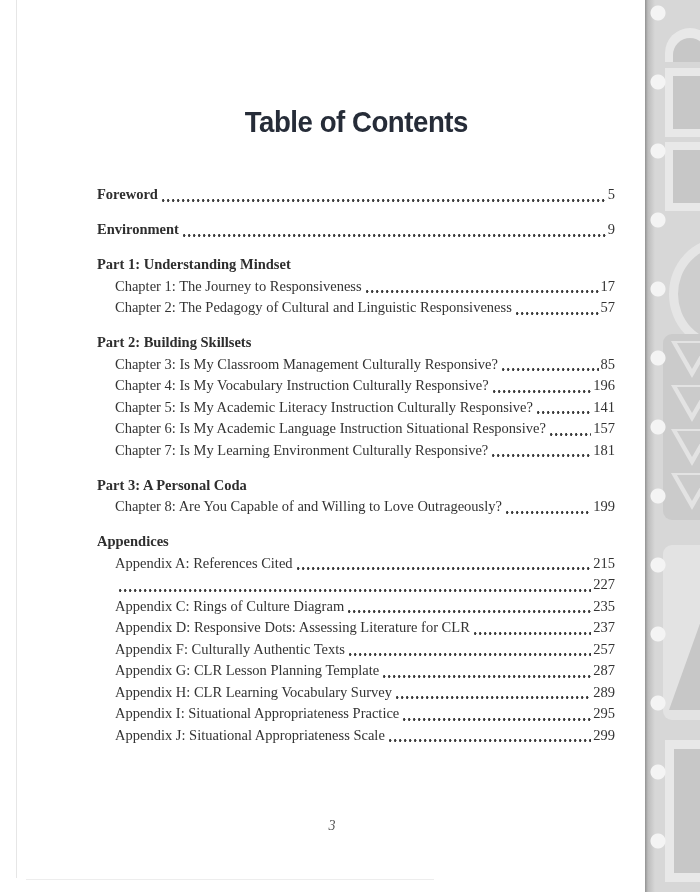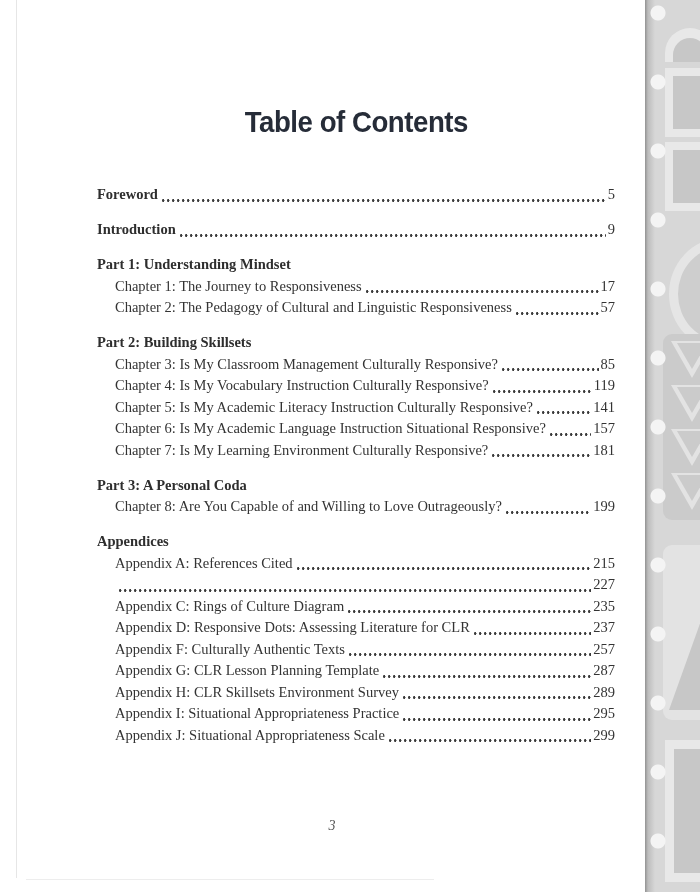--- a/index.html
+++ b/index.html
@@ -132,21 +132,21 @@
   <div class="toc" id="toc">
       <div class="toc-section">
         <div class="toc-row bold">
           <span class="label">Foreword</span>
           <span class="leader"></span>
           <span class="pagenum">5</span>
         </div>
       </div>
       <div class="toc-section">
         <div class="toc-row bold">
-          <span class="label">Introduction</span>
+          <span class="label">Environment</span>
           <span class="leader"></span>
           <span class="pagenum">9</span>
         </div>
       </div>
       <div class="toc-section">
         <div class="toc-row bold">
           <span class="label">Part 1: Understanding Mindset</span>
         </div>
         <div class="toc-row indent">
           <span class="label">Chapter 1: The Journey to Responsiveness</span>
@@ -164,21 +164,21 @@
           <span class="label">Part 2: Building Skillsets</span>
         </div>
         <div class="toc-row indent">
           <span class="label">Chapter 3: Is My Classroom Management Culturally Responsive?</span>
           <span class="leader"></span>
           <span class="pagenum">85</span>
         </div>
         <div class="toc-row indent">
           <span class="label">Chapter 4: Is My Vocabulary Instruction Culturally Responsive?</span>
           <span class="leader"></span>
-          <span class="pagenum">119</span>
+          <span class="pagenum">196</span>
         </div>
         <div class="toc-row indent">
           <span class="label">Chapter 5: Is My Academic Literacy Instruction Culturally Responsive?</span>
           <span class="leader"></span>
           <span class="pagenum">141</span>
         </div>
         <div class="toc-row indent">
           <span class="label">Chapter 6: Is My Academic Language Instruction Situational Responsive?</span>
           <span class="leader"></span>
           <span class="pagenum">157</span>
@@ -226,21 +226,21 @@
           <span class="label">Appendix F: Culturally Authentic Texts</span>
           <span class="leader"></span>
           <span class="pagenum">257</span>
         </div>
         <div class="toc-row indent">
           <span class="label">Appendix G: CLR Lesson Planning Template</span>
           <span class="leader"></span>
           <span class="pagenum">287</span>
         </div>
         <div class="toc-row indent">
-          <span class="label">Appendix H: CLR Skillsets Environment Survey</span>
+          <span class="label">Appendix H: CLR Learning Vocabulary Survey</span>
           <span class="leader"></span>
           <span class="pagenum">289</span>
         </div>
         <div class="toc-row indent">
           <span class="label">Appendix I: Situational Appropriateness Practice</span>
           <span class="leader"></span>
           <span class="pagenum">295</span>
         </div>
         <div class="toc-row indent">
           <span class="label">Appendix J: Situational Appropriateness Scale</span>

